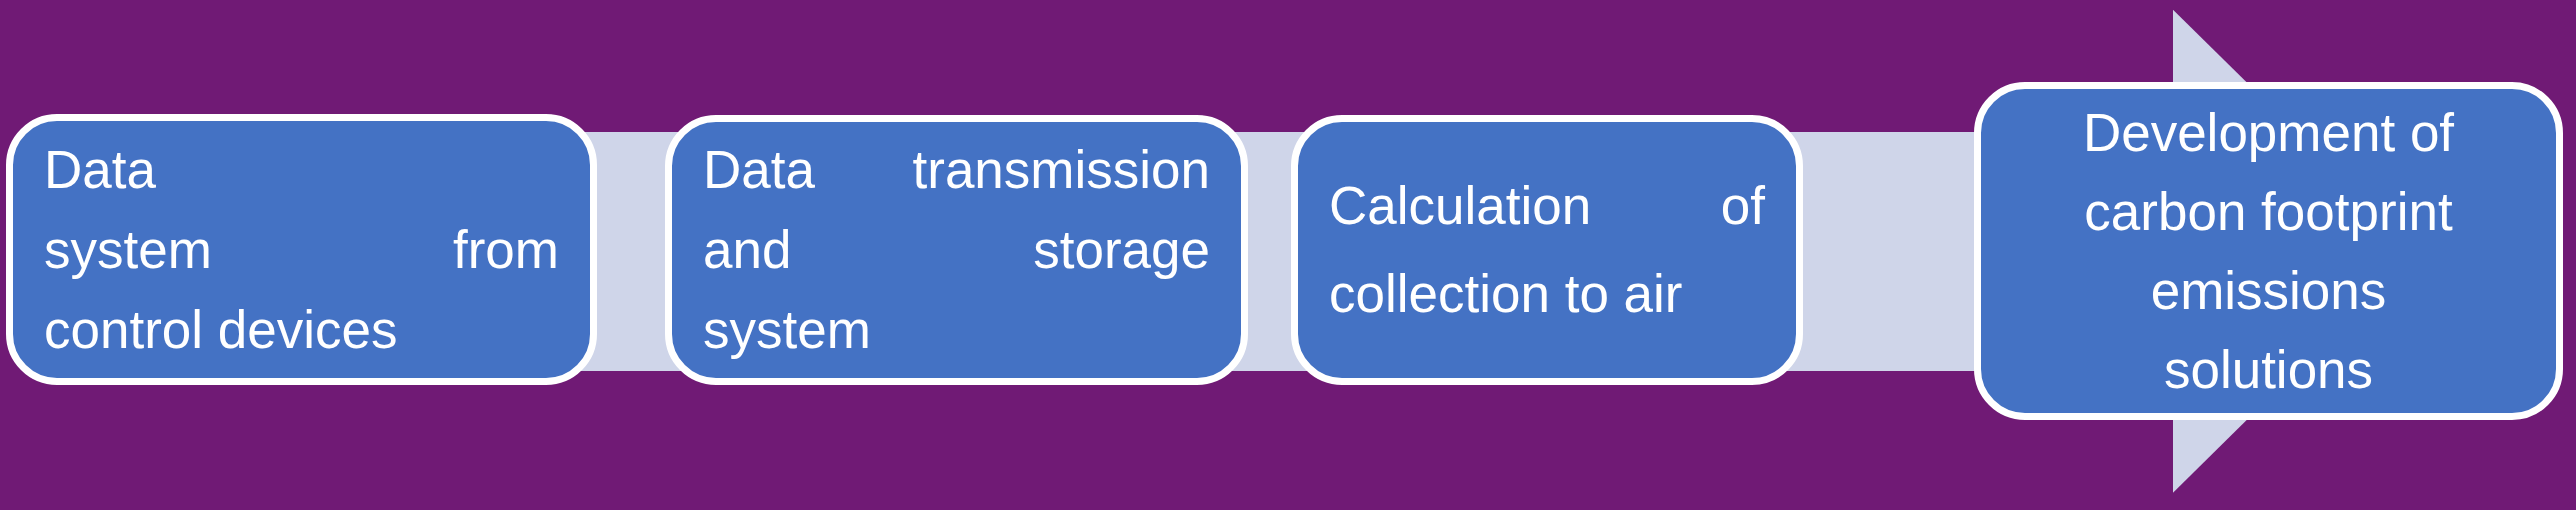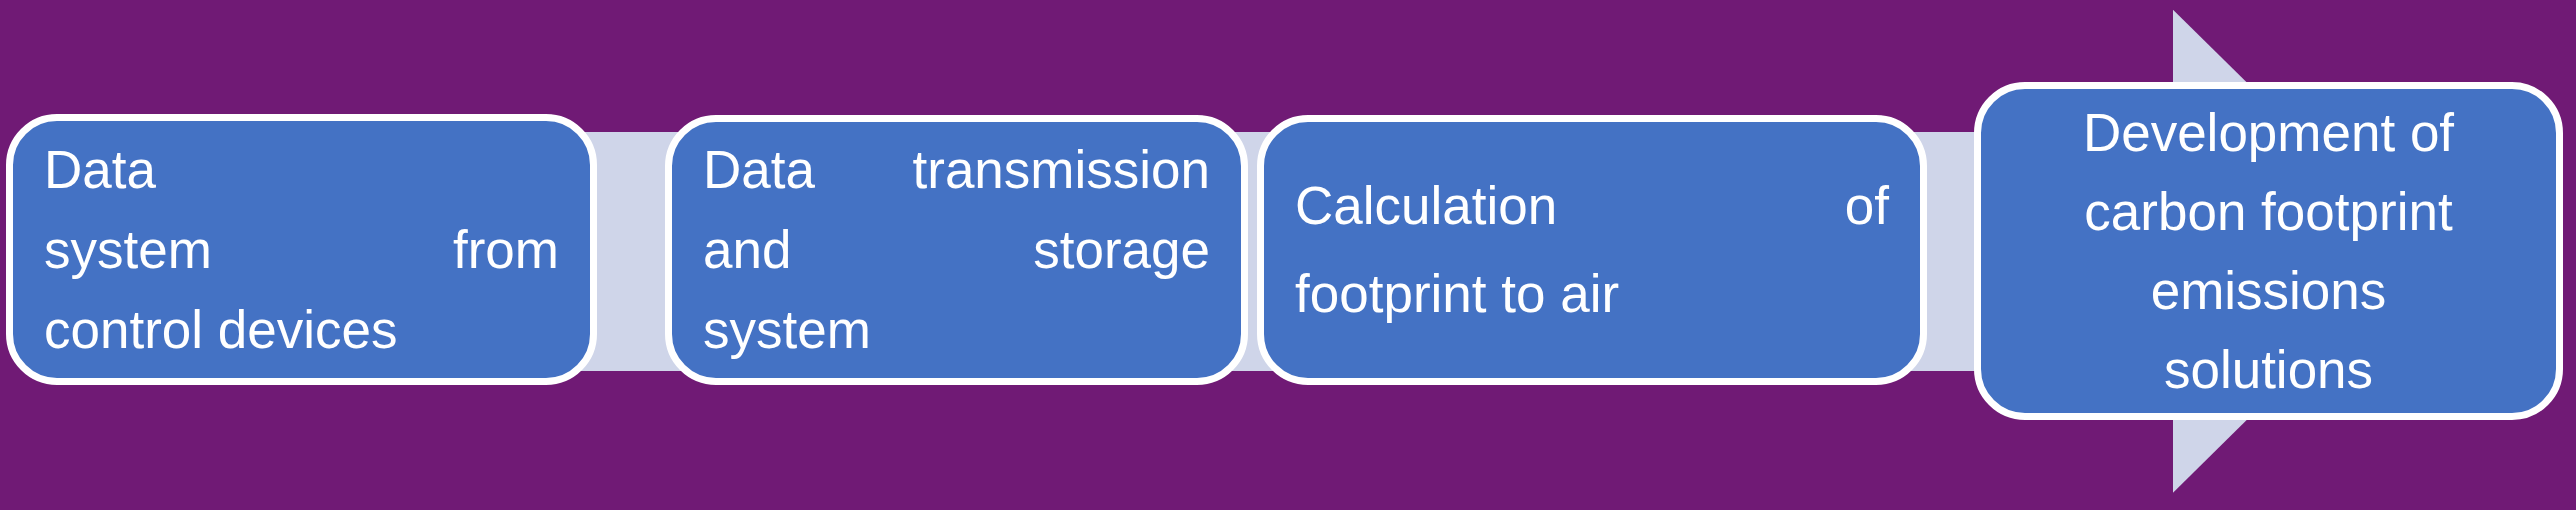--- a/index.html
+++ b/index.html
@@ -46,21 +46,21 @@
     display: flex;
     flex-direction: column;
     justify-content: center;
     padding: 0 31px;
     font-size: 53px;
     line-height: 80px;
     white-space: nowrap;
   }
   .box1 { left: 6px;    top: 114px; width: 591px; height: 271px; }
   .box2 { left: 665px;  top: 115px; width: 583px; height: 270px; }
-  .box3 { left: 1257px; top: 115px; width: 670px; height: 270px; gap: 8px; }
+  .box3 { left: 1291px; top: 115px; width: 512px; height: 270px; gap: 8px; }
   .box4 { left: 1974px; top: 82px; width: 589px; height: 338px;
           line-height: 79px; text-align: center; padding: 0 18px; }
 
   .ln       { display: block; }
   .ln.just  { display: flex; justify-content: space-between; align-items: baseline; }
   .ln.center{ text-align: center; }
 
   .formula sub {
     font-size: 0.62em;
     line-height: 0;
@@ -102,21 +102,21 @@
       <span>system</span>
     </div>
   </div>
 
   <div class="box box3">
     <div class="ln just">
       <span>Calculation</span>
       <span>of</span>
     </div>
     <div class="ln">
-      <span>footprint to air</span>
+      <span>collection to air</span>
     </div>
   </div>
 
   <div class="box box4">
     <div class="ln center">
       <span>Development of</span>
     </div>
     <div class="ln center">
       <span>carbon footprint</span>
     </div>

